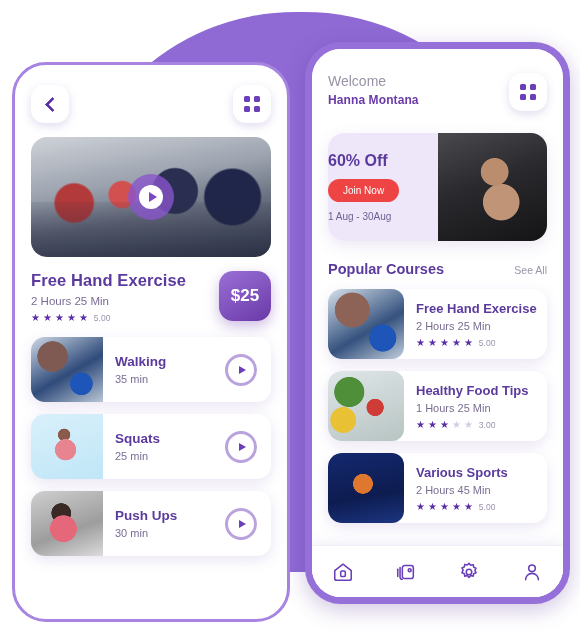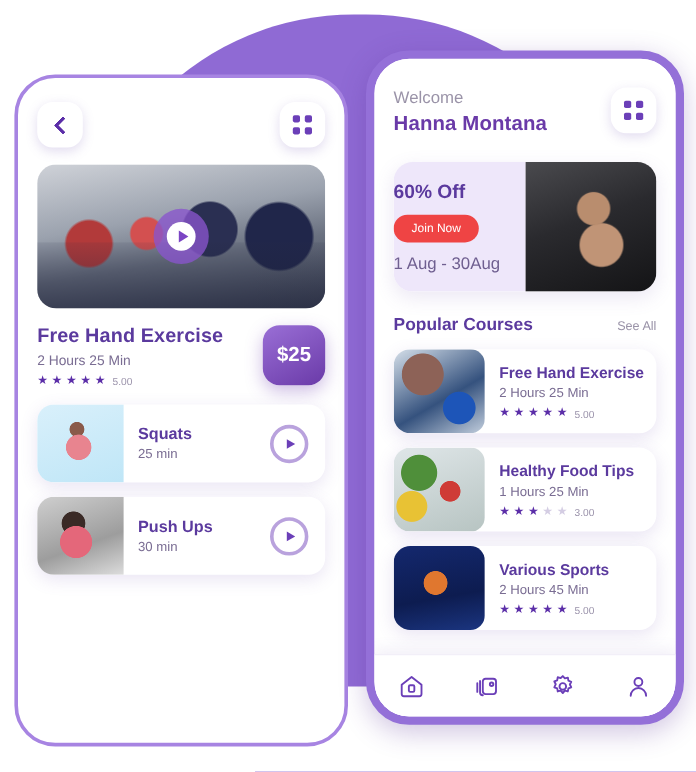--- a/index.html
+++ b/index.html
@@ -144,38 +144,38 @@
     display: flex; align-items: center; justify-content: center; flex: none;
   }
   .tri-sm { width:0; height:0; border-left: 7px solid #6b3fb8; border-top: 4.5px solid transparent; border-bottom: 4.5px solid transparent; margin-left: 2px; }
 
   
   .r-inner { height: 100%; display: flex; flex-direction: column; background: #fff; }
   .r-scroll { flex: 1; padding: 24px 16px 0 16px; overflow: hidden; }
 
   .r-topbar { display: flex; justify-content: space-between; align-items: flex-start; }
   .welcome { font-size: 14px; color: #9a93a8; }
-  .uname { font-size: 17px; font-weight: bold; color: #6a3aa8; margin-top: 4px; letter-spacing: .1px; }
+  .uname { font-size: 12px; font-weight: bold; color: #6a3aa8; margin-top: 4px; letter-spacing: .1px; }
 
   .promo {
     margin-top: 22px; height: 108px; border-radius: 16px;
     display: flex; overflow: hidden;
     box-shadow: 0 5px 16px rgba(120,90,180,.14);
   }
   .promo-left {
     width: 50%; background: #eee7fa;
     display: flex; flex-direction: column; align-items: flex-start; justify-content: center; gap: 9px;
   }
   .promo-off { font-size: 16px; font-weight: bold; color: #5b3a9e; }
   .join-btn {
     background: #ef4444; color: #fff; font-size: 10px;
     padding: 6px 15px; border-radius: 12px; border: none;
     font-family: inherit; cursor: pointer;
   }
-  .promo-dates { font-size: 14px; color: #6f5f90; }
+  .promo-dates { font-size: 10px; color: #6f5f90; }
   .promo-right {
     width: 50%;
     background:
       radial-gradient(circle at 52% 36%, #b98d6e 0 15%, transparent 16%),
       radial-gradient(circle at 58% 64%, #c09476 0 19%, transparent 20%),
       linear-gradient(160deg, #4a4a4e 0%, #2a2a2e 45%, #141416 100%);
   }
 
   .sec-head { display: flex; justify-content: space-between; align-items: baseline; margin-top: 20px; }
   .sec-title { font-size: 14.5px; font-weight: bold; color: #5b3a9e; text-align: center; }
@@ -262,20 +262,30 @@
             <span class="star">★</span>
             <span class="star">★</span>
             <span class="rating-num">5.00</span>
           </div>
         </div>
         <div class="price-badge">$25</div>
       </div>
 
       <div class="ex-list">
 
+        <div class="ex-card">
+          <div class="ex-thumb walking"></div>
+          <div class="ex-info">
+            <div class="ex-name">Walking</div>
+            <div class="ex-dur">35 min</div>
+          </div>
+          <div class="play-sm">
+            <span class="tri-sm"></span>
+          </div>
+        </div>
 
         <div class="ex-card">
           <div class="ex-thumb squats"></div>
           <div class="ex-info">
             <div class="ex-name">Squats</div>
             <div class="ex-dur">25 min</div>
           </div>
           <div class="play-sm">
             <span class="tri-sm"></span>
           </div>

